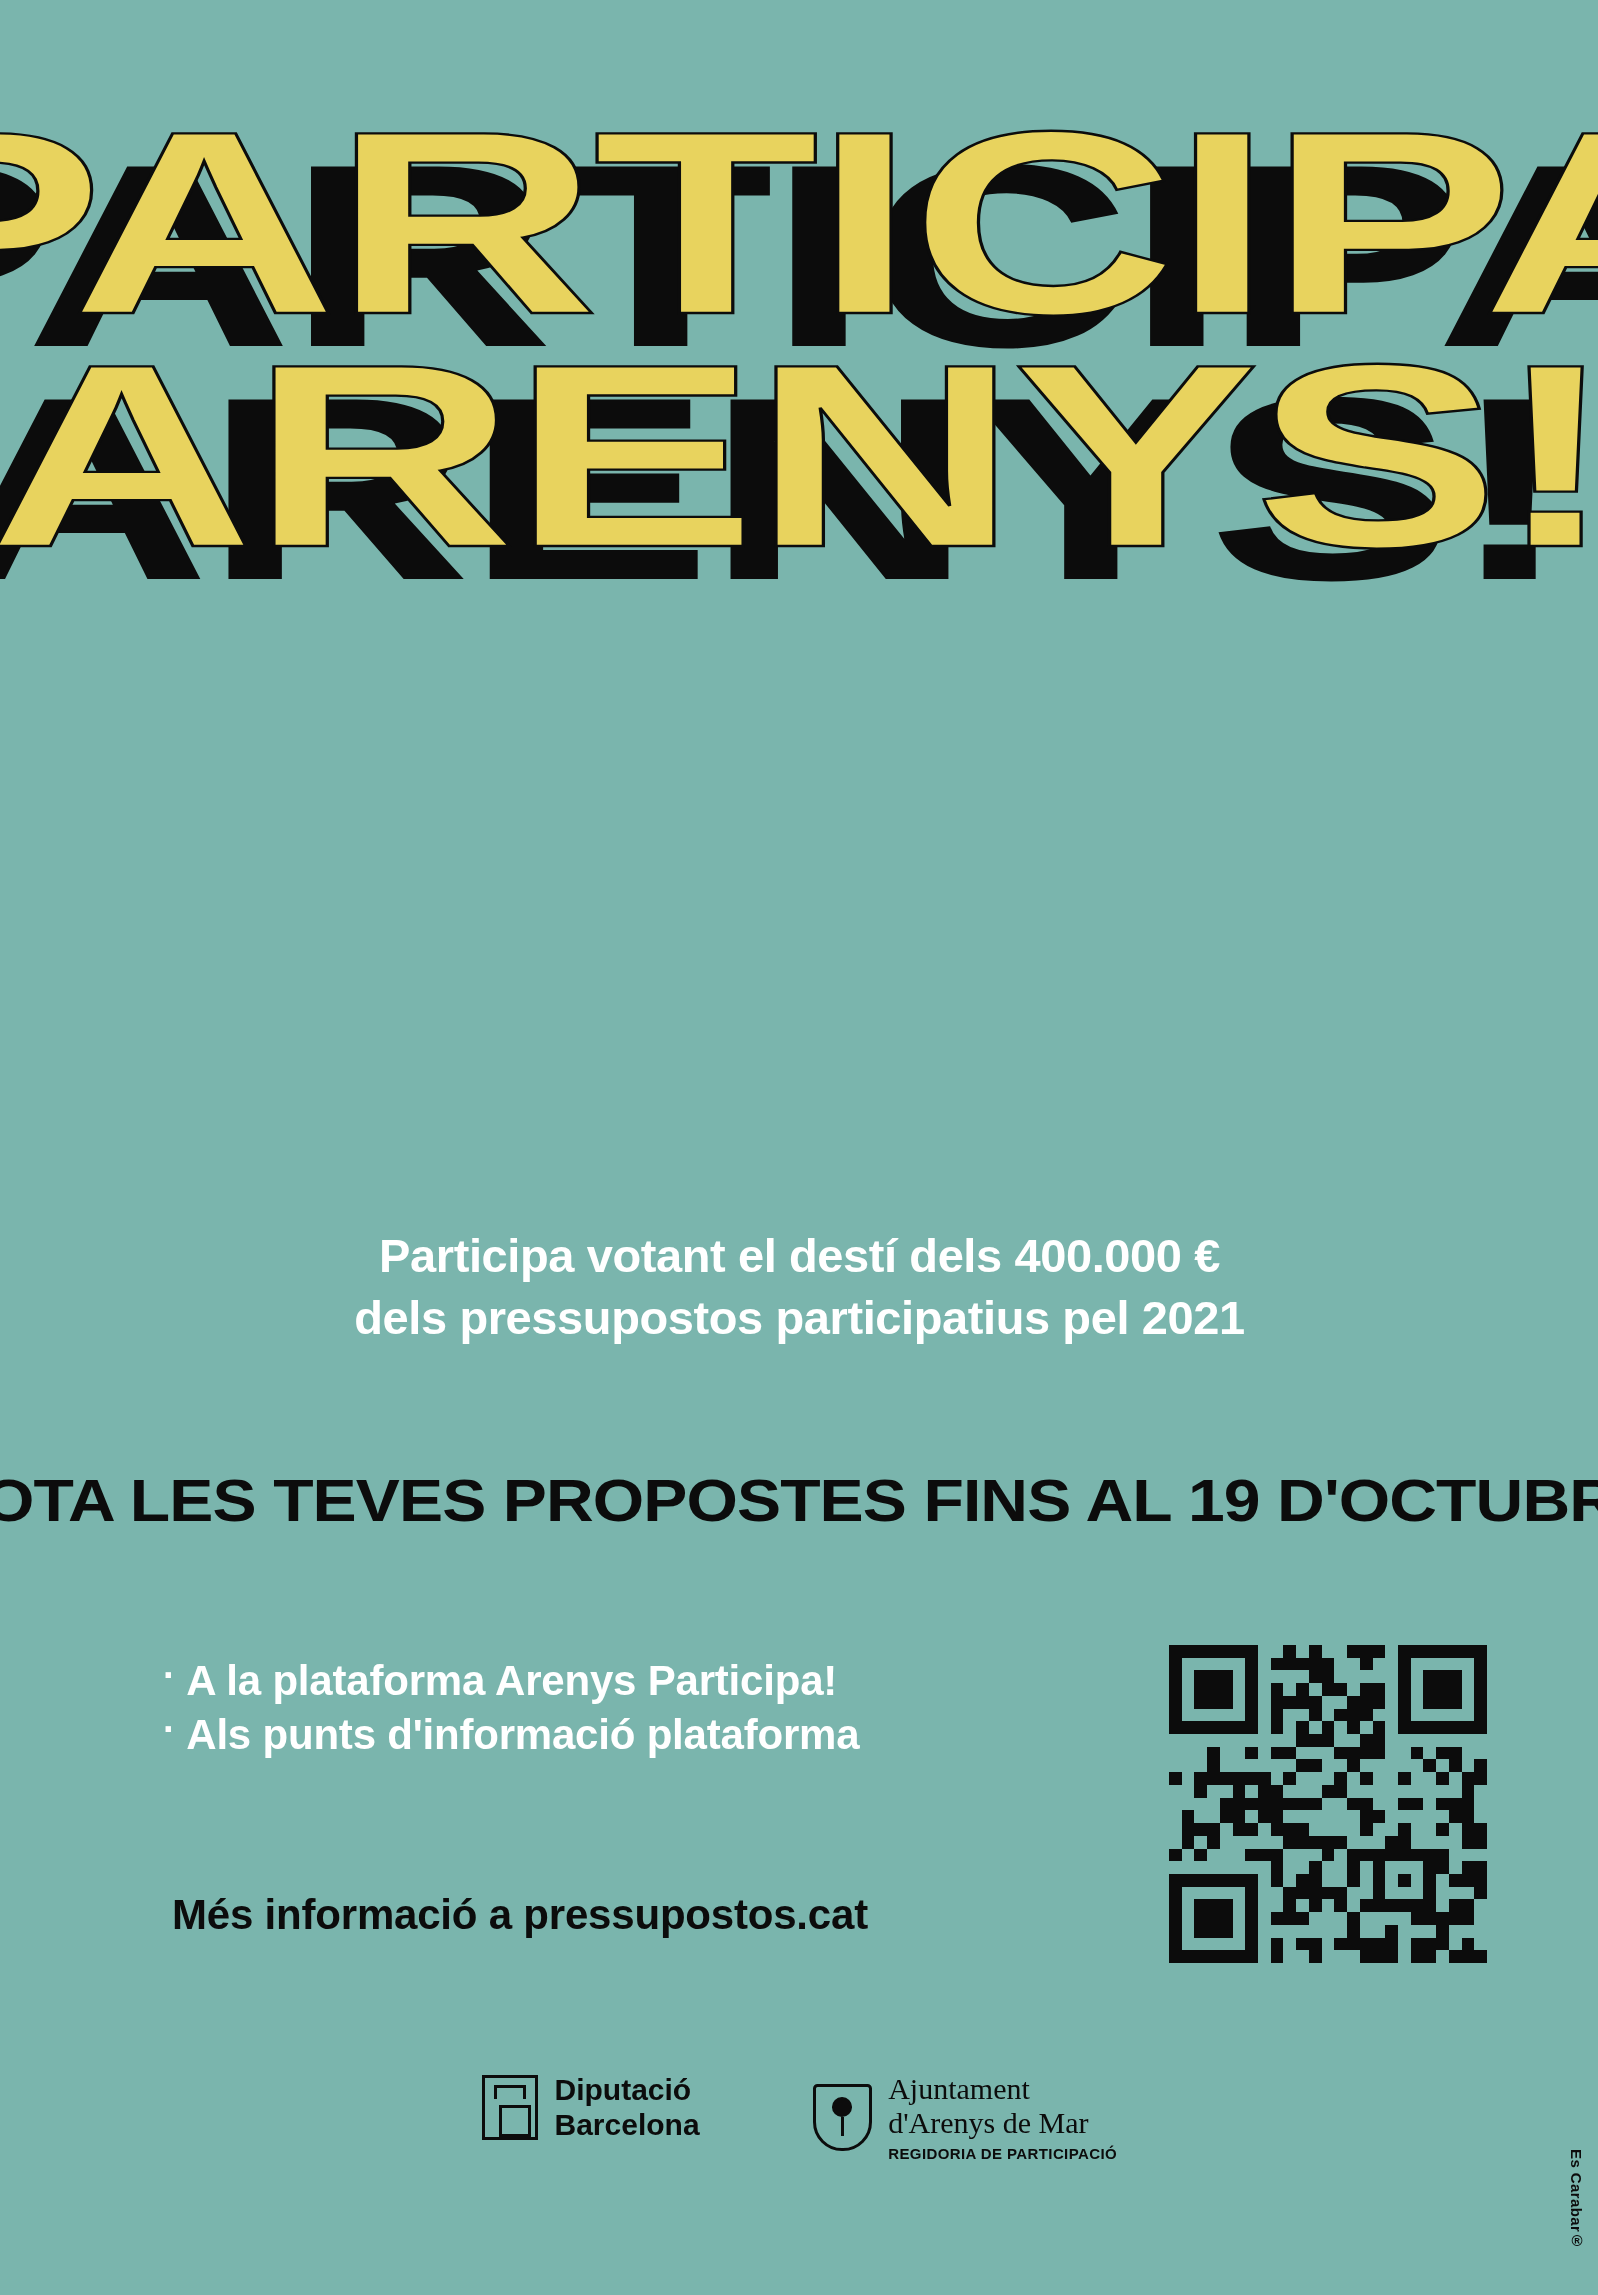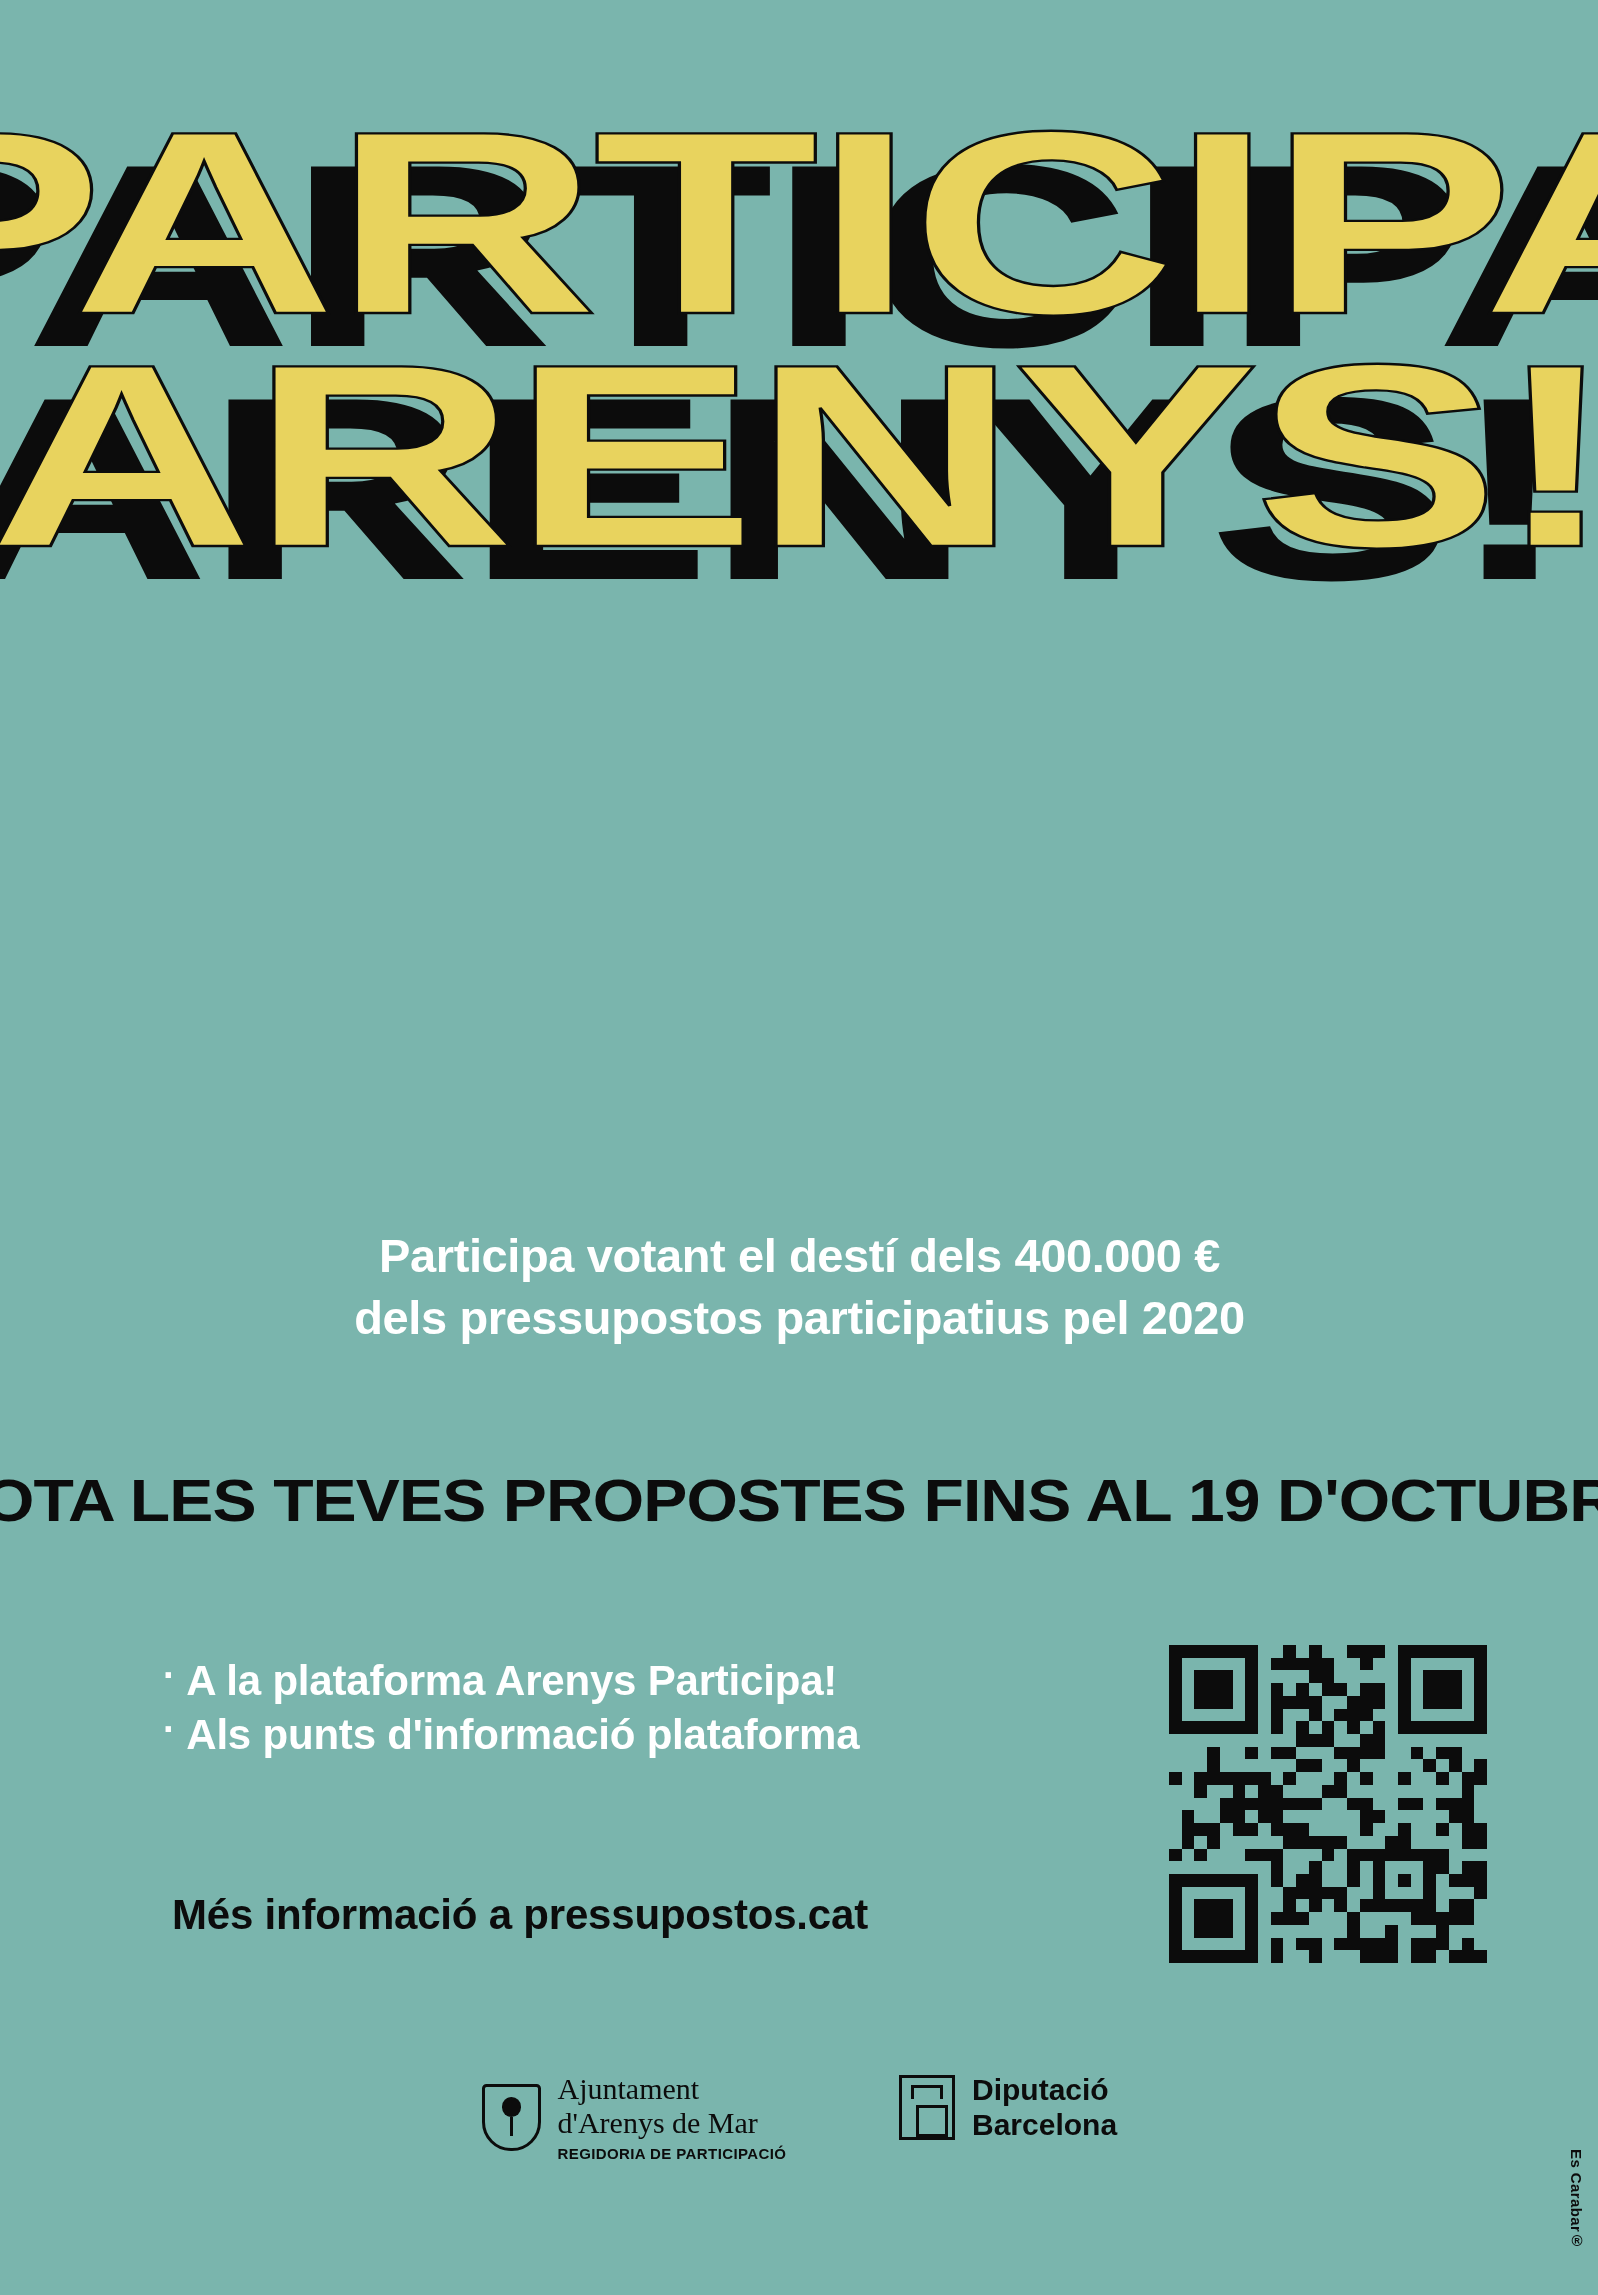--- a/index.html
+++ b/index.html
@@ -278,21 +278,21 @@
       <span class="front">PARTICIPA</span>
     </div>
     <div class="headline-line line2">
       <span class="shadow">ARENYS!</span>
       <span class="front">ARENYS!</span>
     </div>
   </div>
 
   <div class="subhead">
     <div>Participa votant el destí dels 400.000 €</div>
-    <div>dels pressupostos participatius pel 2020</div>
+    <div>dels pressupostos participatius pel 2021</div>
   </div>
 
   <div class="vota-line">VOTA LES TEVES PROPOSTES FINS AL 19 D'OCTUBRE</div>
 
   <div class="bullets">
     <div class="bullet-row">
       <span class="bullet-dot">·</span>
       <span class="bullet-text">A la plataforma Arenys Participa!</span>
     </div>
 
@@ -928,35 +928,35 @@
         <i></i>
         <i></i>
         <i style="background: transparent;"></i>
         <i></i>
         <i></i>
         <i></i>
       </div>
   </div>
 
   <div class="footer">
+    <div class="logo-group">
+      <div class="crest2"></div>
+      <div class="diba-text">
+        <div>Diputació</div>
+        <div>Barcelona</div>
+      </div>
+    </div>
+
     <div class="logo-group">
       <div class="crest"></div>
       <div>
         <div class="logo-text-main">
           <div>Ajuntament</div>
           <div>d'Arenys de Mar</div>
         </div>
         <div class="logo-sub">REGIDORIA DE PARTICIPACIÓ</div>
       </div>
     </div>
-
-    <div class="logo-group">
-      <div class="crest2"></div>
-      <div class="diba-text">
-        <div>Diputació</div>
-        <div>Barcelona</div>
-      </div>
-    </div>
   </div>
 
   <div class="credit">Es Carabar®</div>
 </div>
 
 
 </body></html>

